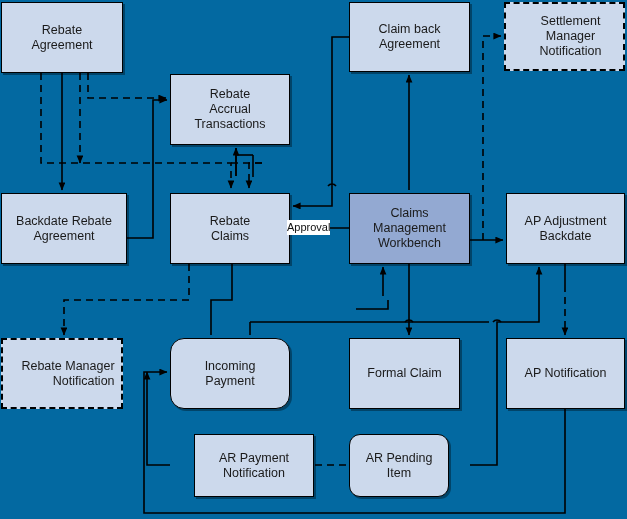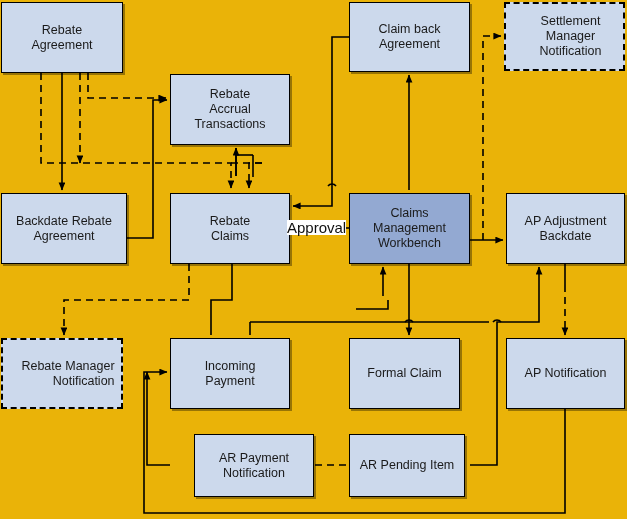--- a/index.html
+++ b/index.html
@@ -1,26 +1,26 @@
 <!DOCTYPE html>
 <html><head>
 <meta charset="utf-8">
 <style>
   html,body{margin:0;padding:0;background:#ffffff;}
   body{font-family:"Liberation Sans", sans-serif;}
-  #diagram{position:relative;width:627px;height:519px;overflow:hidden;background:#eab308;}
+  #diagram{position:relative;width:627px;height:519px;overflow:hidden;background:#0369a1;}
   #wires{position:absolute;left:0;top:0;width:627px;height:519px;}
   .node{position:absolute;box-sizing:border-box;display:flex;align-items:center;justify-content:center;
         text-align:center;font-size:12.5px;line-height:15px;color:#1a1a1a;
         border:1px solid #000;background:#ccd9ec;
         box-shadow:2px 2px 0 rgba(0,0,0,0.35);}
   .node.dashed{border:2px dashed #000;box-shadow:none;padding-left:12px;}
   .node.accent{background:#93a9d2;}
   .node .lbl{padding:0 4px;white-space:pre-line;}
-  .edge-label{position:absolute;font-size:15px;line-height:15px;color:#111;
+  .edge-label{position:absolute;font-size:11px;line-height:15px;color:#111;
               background:#fff;text-align:left;white-space:pre-line;}
 </style>
 </head>
 <body>
 
 <div id="diagram">
 
   <svg id="wires" viewBox="0 0 627 519" width="627" height="519">
     <defs>
       <marker id="ah" markerWidth="9" markerHeight="9" refX="7.6" refY="3.4" orient="auto" markerUnits="userSpaceOnUse">
@@ -127,38 +127,38 @@
   <div class="node" style="left:506px;top:193px;width:119px;height:71px;">
     <span class="lbl">AP Adjustment
 Backdate</span>
   </div>
 
   <div class="node dashed" style="left:1px;top:338px;width:122px;height:71px;text-align:right;">
     <span class="lbl">Rebate Manager
 Notification</span>
   </div>
 
-  <div class="node" style="left:170px;top:338px;width:120px;height:71px;">
+  <div class="node" style="left:170px;top:338px;width:120px;height:71px;border-radius:14px;">
     <span class="lbl">Incoming
 Payment</span>
   </div>
 
   <div class="node" style="left:349px;top:338px;width:111px;height:71px;">
     <span class="lbl">Formal Claim</span>
   </div>
 
   <div class="node" style="left:506px;top:338px;width:119px;height:71px;">
     <span class="lbl">AP Notification</span>
   </div>
 
   <div class="node" style="left:170px;top:434px;width:120px;height:63px;margin-left:24px;">
     <span class="lbl">AR Payment
 Notification</span>
   </div>
 
-  <div class="node" style="left:349px;top:434px;width:116px;height:63px;">
+  <div class="node" style="left:349px;top:434px;width:100px;height:63px;border-radius:11px;">
     <span class="lbl">AR Pending Item</span>
   </div>
 
   <div class="edge-label" style="left:287px;top:220px;">Approval</div>
 
 
 </div>
 
 </body></html>

